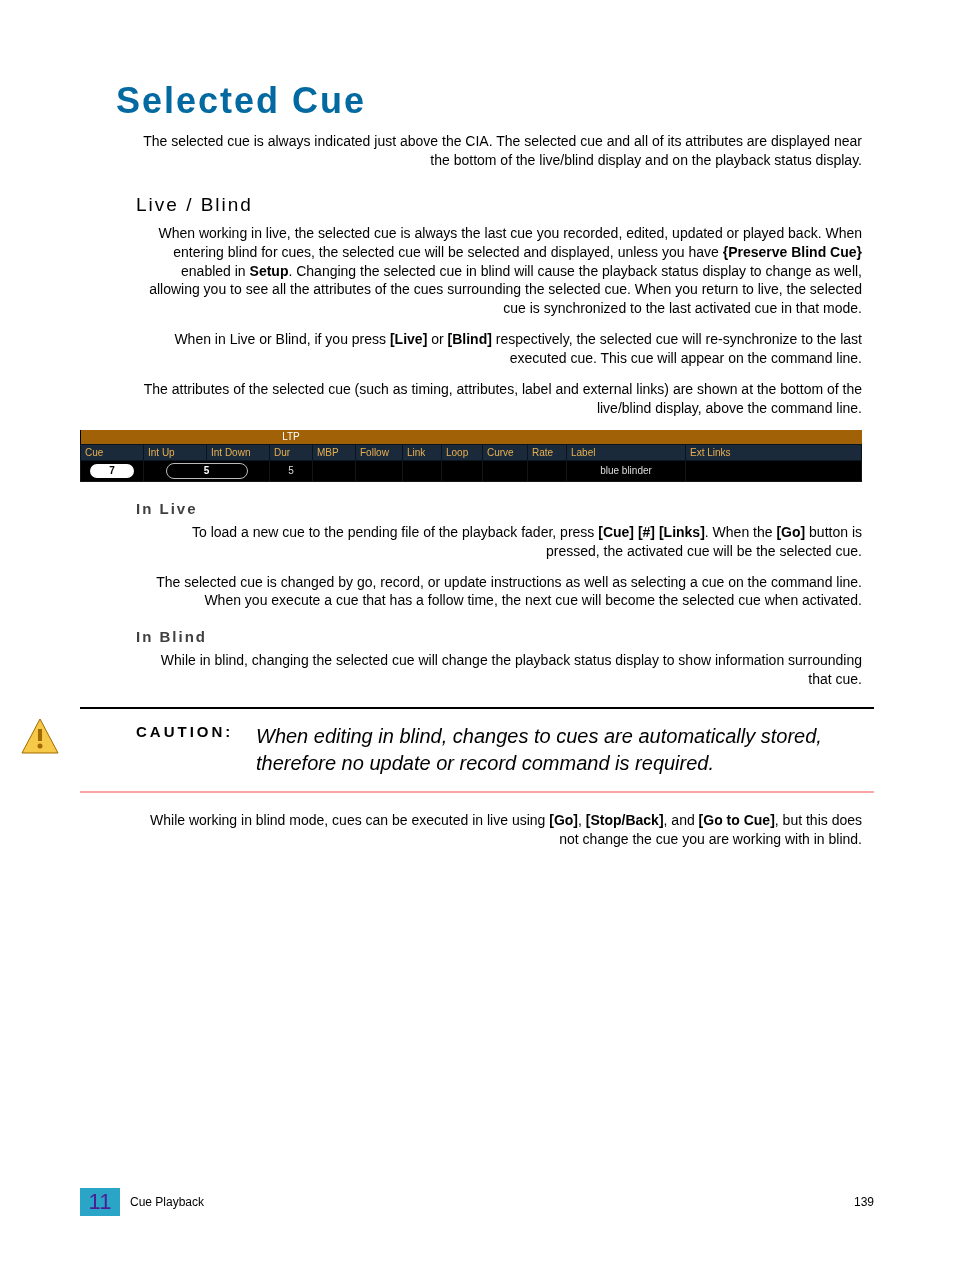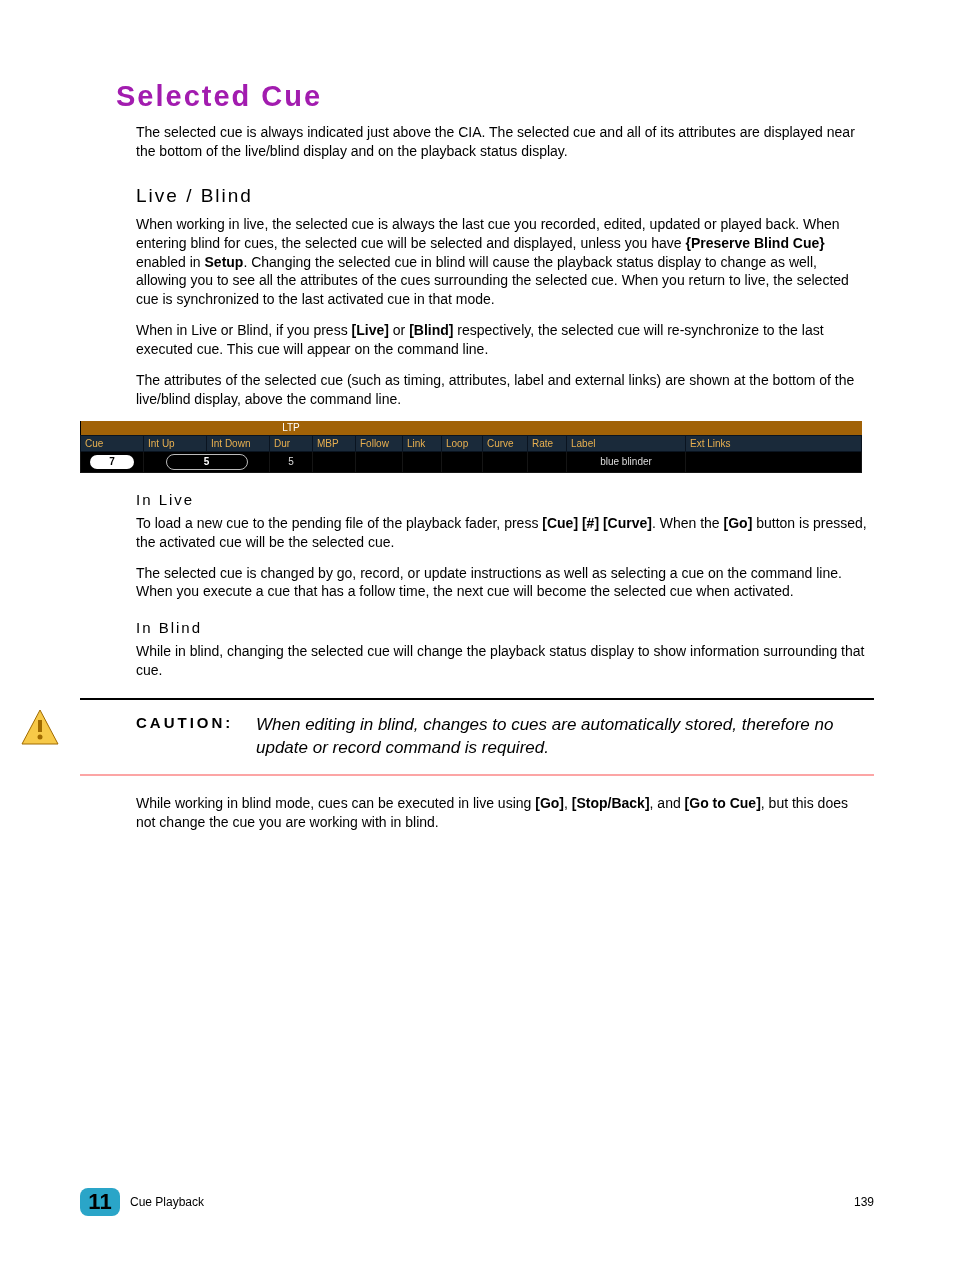--- a/index.html
+++ b/index.html
@@ -10,47 +10,48 @@
     color: #000;
     width: 954px;
   }
   .page {
     padding: 80px 80px 40px 80px;
     box-sizing: border-box;
     min-height: 1272px;
     position: relative;
   }
   .h1 {
-    font-size: 29px;
+    font-size: 36px;
     font-weight: bold;
     letter-spacing: 2px;
     margin: 0 0 10px 36px;
-    color: #a21caf;
+    color: #0369a1;
   }
   .content {
     margin-left: 56px;
   }
   .p {
     font-size: 14px;
     line-height: 1.35;
-    margin: 0 3px 12px 0;
+    margin: 0 12px 12px 0;
+    text-align: right;
   }
   .h2 {
     font-size: 19px;
     font-weight: normal;
     letter-spacing: 2px;
     margin: 24px 0 8px 0;
     color: #000;
   }
   .h3 {
     font-size: 15px;
     letter-spacing: 2px;
     margin: 18px 0 6px 0;
-    color: #000000;
-    font-weight: normal;
+    color: #404040;
+    font-weight: bold;
   }
   .bold { font-weight: bold; }
 
   
   .cue-bar-wrap {
     margin: 10px 0 12px -56px;
     width: 782px;
   }
   .cue-bar {
     width: 100%;
@@ -131,45 +132,44 @@
   }
   .caution-label {
     font-size: 15px;
     font-weight: bold;
     letter-spacing: 3px;
     width: 120px;
     flex: none;
   }
   .caution-text {
     font-style: italic;
-    font-size: 17px;
+    font-size: 20px;
     line-height: 1.35;
   }
 
   .footer {
     position: absolute;
     bottom: 56px;
     left: 80px;
     right: 80px;
     display: flex;
     align-items: center;
     font-size: 12px;
   }
   .chapter-badge {
     background: #2aa5c8;
-    color: #000000;
-    font-weight: bold;
+    color: #4c1d95;
+    font-weight: normal;
     font-size: 22px;
     width: 40px;
     height: 28px;
     display: flex;
     align-items: center;
     justify-content: center;
     margin-right: 10px;
-    border-radius: 8px;
   }
   .footer-title { flex: 1; }
   .page-num { }
 </style>
 </head>
 <body>
 
 <div class="page">
 
   <h1 class="h1">Selected Cue</h1>
@@ -224,21 +224,21 @@
           <td></td>
           <td class="label-cell">blue blinder</td>
           <td></td>
         </tr>
       </tbody>
         </table>
     </div>
 
     <h3 class="h3">In Live</h3>
     <p class="p">
-      <span>To load a new cue to the pending file of the playback fader, press </span><span class="bold">[Cue] [#] [Curve]</span><span>. When the </span><span class="bold">[Go]</span><span> button is pressed, the activated cue will be the selected cue.</span>
+      <span>To load a new cue to the pending file of the playback fader, press </span><span class="bold">[Cue] [#] [Links]</span><span>. When the </span><span class="bold">[Go]</span><span> button is pressed, the activated cue will be the selected cue.</span>
     </p>
     <p class="p">The selected cue is changed by go, record, or update instructions as well as selecting a cue on the command line. When you execute a cue that has a follow time, the next cue will become the selected cue when activated.</p>
 
     <h3 class="h3">In Blind</h3>
     <p class="p">While in blind, changing the selected cue will change the playback status display to show information surrounding that cue.</p>
 
     <div class="caution-block">
       <svg class="caution-icon" viewBox="0 0 40 40">
         <polygon points="20,2 38,36 2,36" fill="#f7c948" stroke="#a06a00" stroke-width="1"></polygon>
         <rect x="18" y="12" width="4" height="12" fill="#a06a00"></rect>

